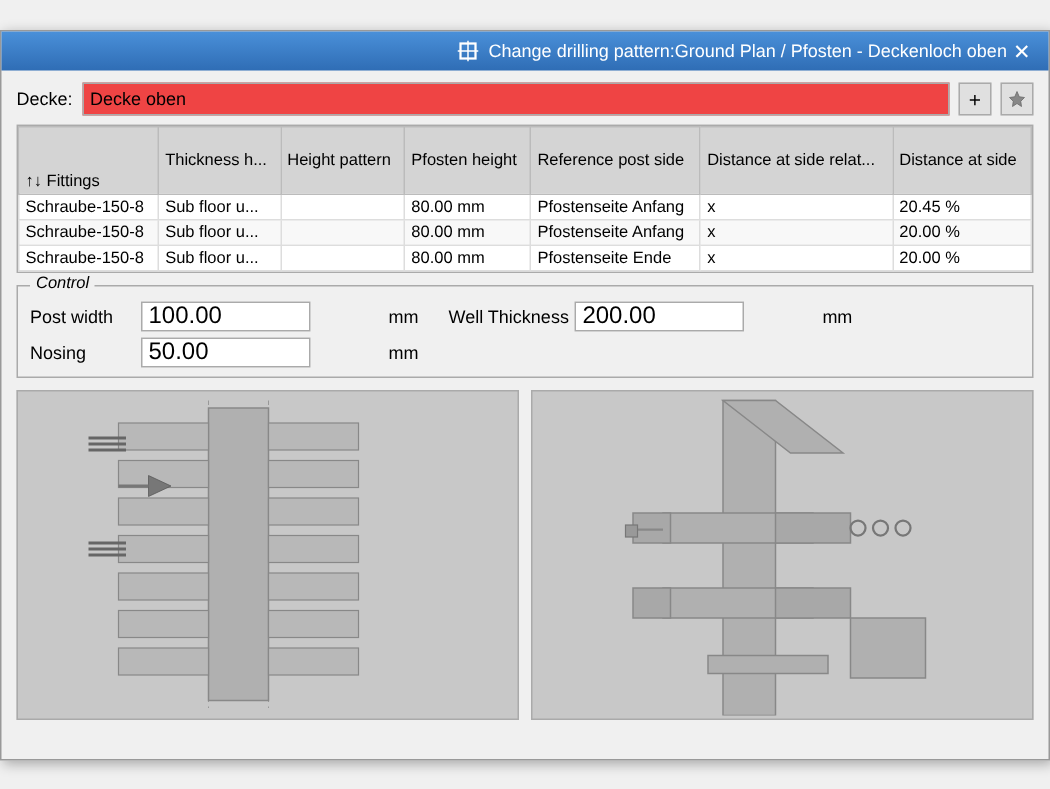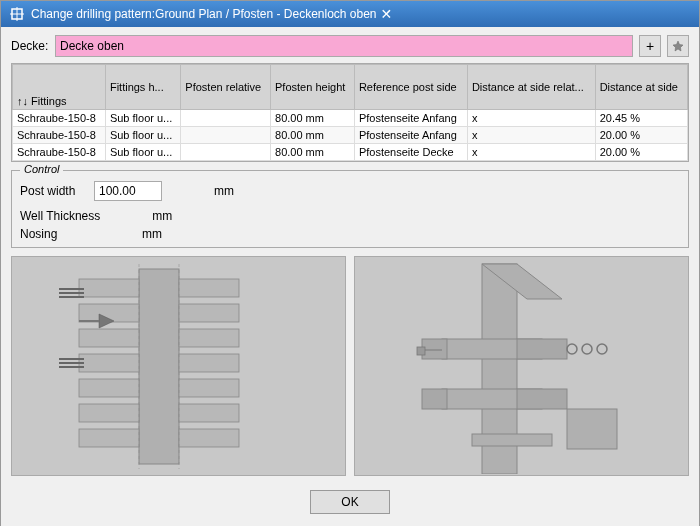--- a/index.html
+++ b/index.html
@@ -17,21 +17,21 @@
       background: #f0f0f0;
       border: 1px solid #999;
       box-shadow: 2px 2px 8px rgba(0,0,0,0.3);
     }
     .title-bar {
       background: linear-gradient(to bottom, #4a90d9, #2f6db5);
       color: white;
       padding: 5px 8px;
       display: flex;
       align-items: center;
-      justify-content: flex-start;
+      justify-content: flex-end;
       font-size: 12px;
     }
     .title-bar-left {
       display: flex;
       align-items: center;
       gap: 6px;
     }
     .title-icon {
       width: 16px;
       height: 16px;
@@ -57,21 +57,21 @@
       margin-bottom: 6px;
     }
     .name-label {
       font-size: 12px;
       min-width: 38px;
     }
     .name-input {
       flex: 1;
       height: 22px;
       border: 1px solid #aaa;
-      background: #f9a8d4;
+      background: #ef4444;
       padding: 2px 4px;
       font-size: 12px;
     }
     .name-btn {
       width: 22px;
       height: 22px;
       background: #e0e0e0;
       border: 1px solid #aaa;
       cursor: pointer;
       display: flex;
@@ -129,40 +129,39 @@
       position: absolute;
       top: -8px;
       left: 8px;
       background: #f0f0f0;
       padding: 0 4px;
       font-size: 11px;
       font-style: italic;
     }
     .control-fields {
       display: flex;
-      gap: 8px;
+      gap: 20px;
       margin-top: 4px;
-      flex-direction: column;
     }
     .field-group {
       display: flex;
       align-items: center;
       gap: 4px;
     }
     .field-label {
       font-size: 12px;
       min-width: 70px;
     }
     .field-input {
-      width: 68px;
+      width: 113px;
       height: 20px;
       border: 1px solid #aaa;
       background: white;
       padding: 1px 4px;
-      font-size: 12px;
+      font-size: 16px;
     }
     .field-unit {
       font-size: 12px;
       padding-left: 48px;
     }
     .diagrams-row {
       display: flex;
       gap: 8px;
       margin-bottom: 8px;
     }
@@ -235,24 +234,24 @@
     <div class="table-container">
       <table>
         <thead>
           <tr>
             <th>
               <div class="th-sort">
                 <span>↑↓ Fittings</span>
               </div>
             </th>
             <th>
-              <span>Fittings h...</span>
-            </th>
-            <th>
-              <span>Pfosten relative</span>
+              <span>Thickness h...</span>
+            </th>
+            <th>
+              <span>Height pattern</span>
             </th>
             <th>
               <span>Pfosten height</span>
             </th>
             <th>
               <span>Reference post side</span>
             </th>
             <th>
               <span>Distance at side relat...</span>
             </th>
@@ -278,44 +277,46 @@
               <td>80.00 mm</td>
               <td>Pfostenseite Anfang</td>
               <td>x</td>
               <td>20.00 %</td>
             </tr>
             <tr>
               <td>Schraube-150-8</td>
               <td>Sub floor u...</td>
               <td></td>
               <td>80.00 mm</td>
-              <td>Pfostenseite Decke</td>
+              <td>Pfostenseite Ende</td>
               <td>x</td>
               <td>20.00 %</td>
             </tr>
           </tbody>
       </table>
     </div>
 
     <div class="control-group">
       <span class="control-legend">Control</span>
       <div class="control-fields">
         <div class="field-group">
           <span class="field-label">Post width</span>
           <input class="field-input" type="text" value="100.00" style="">
           <span class="field-unit">mm</span>
         </div>
         <div class="field-group">
           <span class="field-label">Well Thickness</span>
+          <input class="field-input" type="text" value="200.00" style="">
           <span class="field-unit">mm</span>
         </div>
       </div>
       <div class="control-fields" style="margin-top:4px;">
         <div class="field-group">
           <span class="field-label">Nosing</span>
+          <input class="field-input" type="text" value="50.00" style="">
           <span class="field-unit">mm</span>
         </div>
       </div>
     </div>
 
     <div class="diagrams-row">
 
       <div class="diagram left-diagram">
         <svg width="260" height="215" viewBox="0 0 260 215">
 
@@ -384,16 +385,15 @@
           <rect x="205" y="150" width="50" height="40" fill="#b0b0b0" stroke="#888" stroke-width="1"></rect>
 
           <line x1="62" y1="91" x2="80" y2="91" stroke="#888" stroke-width="1.5"></line>
 
           <rect x="55" y="88" width="8" height="8" fill="#999" stroke="#777" stroke-width="0.8"></rect>
         </svg>
       </div>
     </div>
 
     <div class="footer-buttons">
-      <button class="btn">OK</button>
     </div>
   </div>
 </div>
 
 </body></html>

